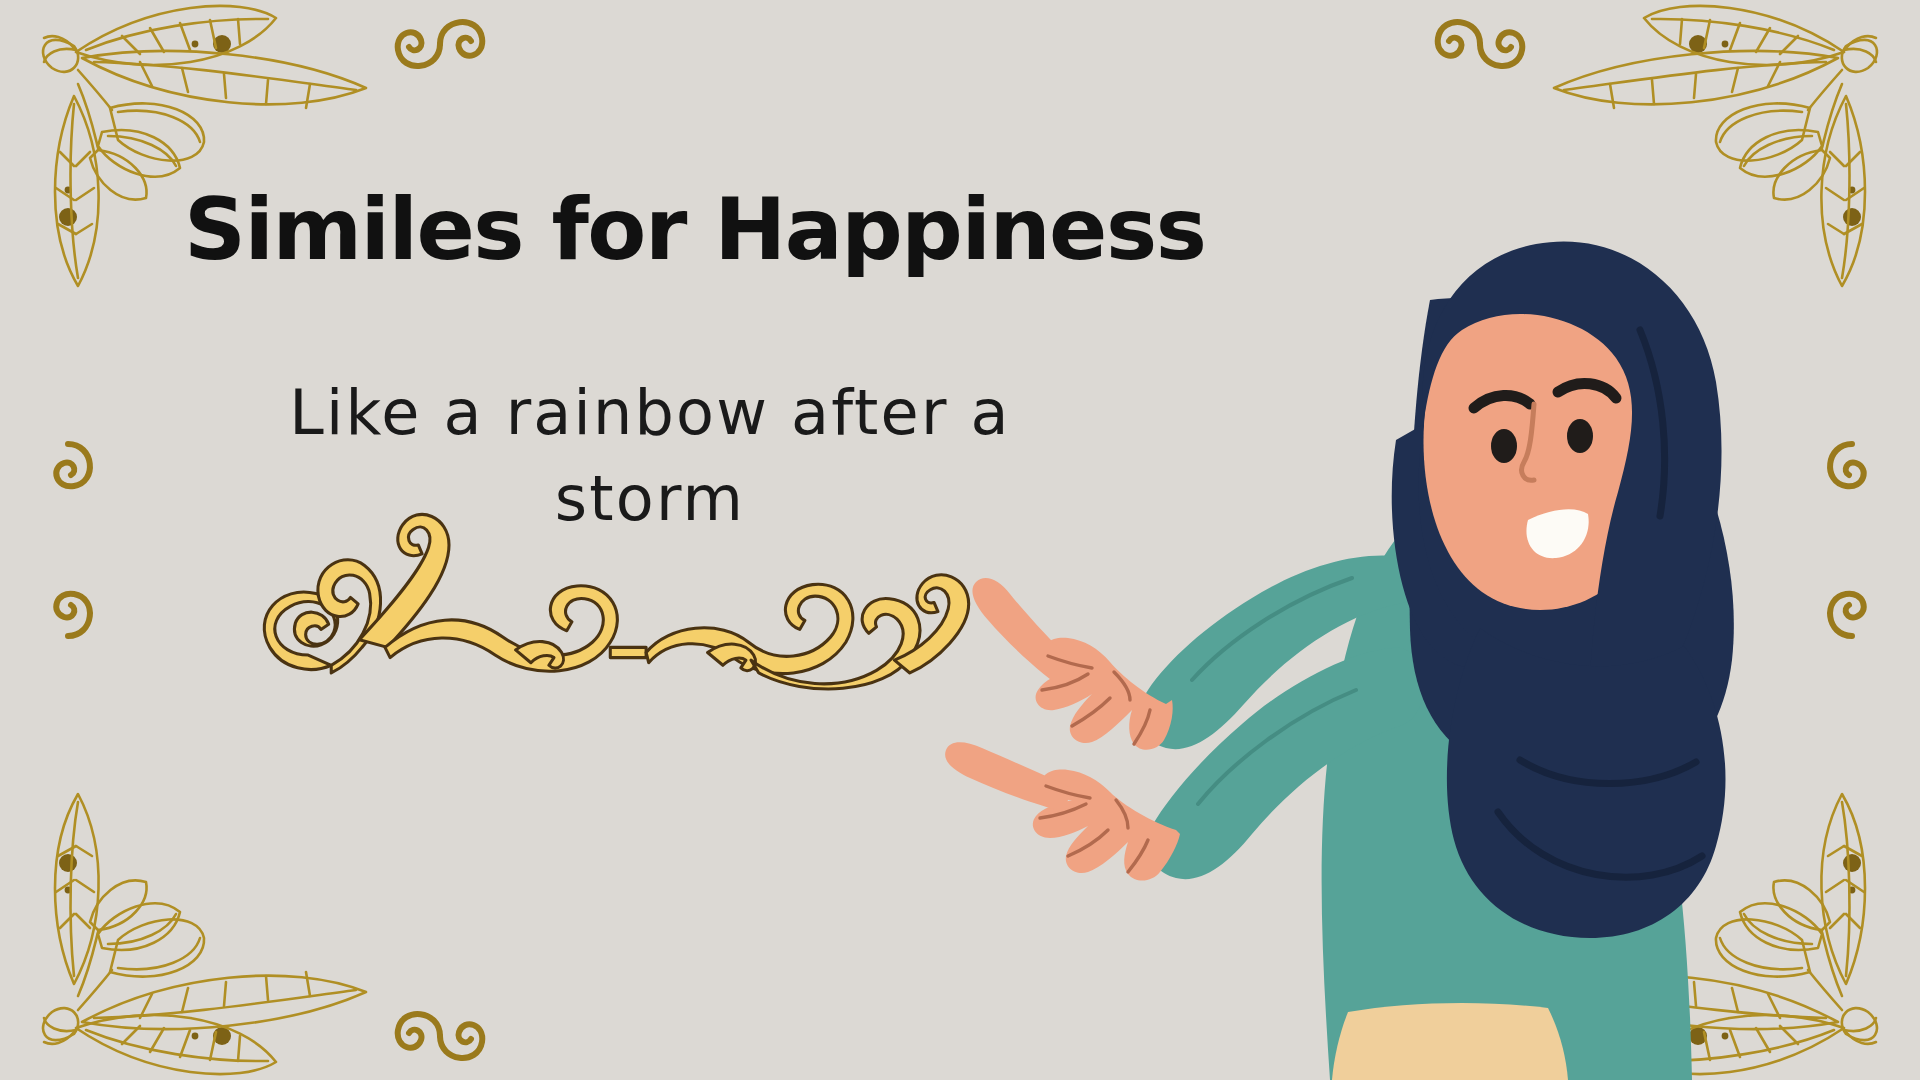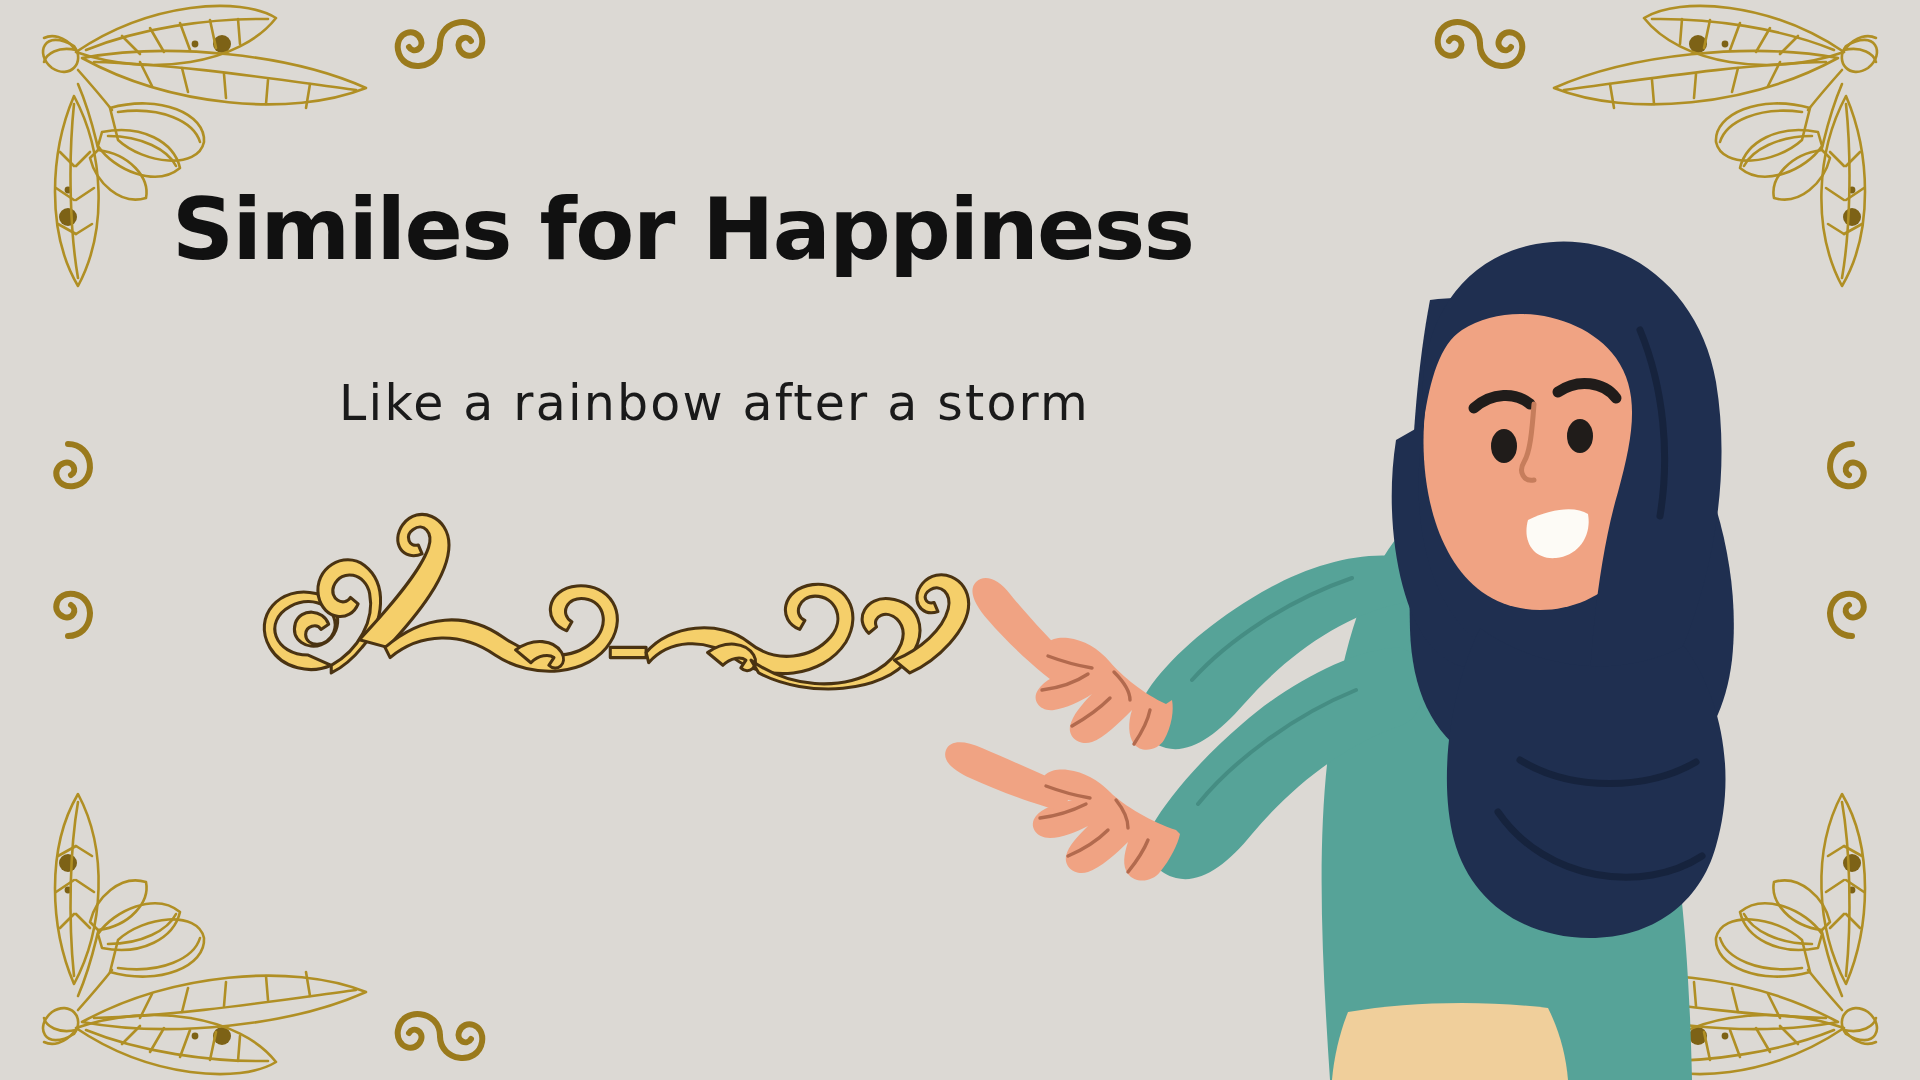--- a/index.html
+++ b/index.html
@@ -14,39 +14,39 @@
     width:1920px;height:1080px;
     background:#dcd9d4;
     overflow:hidden;
   }
   .layer{position:absolute;inset:0;width:1920px;height:1080px;pointer-events:none;}
   .layer svg{display:block;width:1920px;height:1080px;}
 
   
   #title{
     position:absolute;
-    left:172px; top:186px;
+    left:184px; top:186px;
     width:1120px;
     font-family:"DejaVu Sans","Liberation Sans",sans-serif;
     font-weight:700;
     font-size:86px;
     line-height:1.0;
     letter-spacing:-1.5px;
     color:#111111;
     white-space:nowrap;
     -webkit-font-smoothing:antialiased;
   }
   #subtitle{
     position:absolute;
     left:210px; top:370px;
     width:880px;
-    text-align:right;
+    text-align:center;
     font-family:"DejaVu Sans","Liberation Sans",sans-serif;
     font-weight:400;
-    font-size:49px;
+    font-size:62px;
     line-height:1.38;
     letter-spacing:2.2px;
     color:#1a1a1a;
   }
 </style>
 </head>
 <body>
 
 <div id="stage">
 

